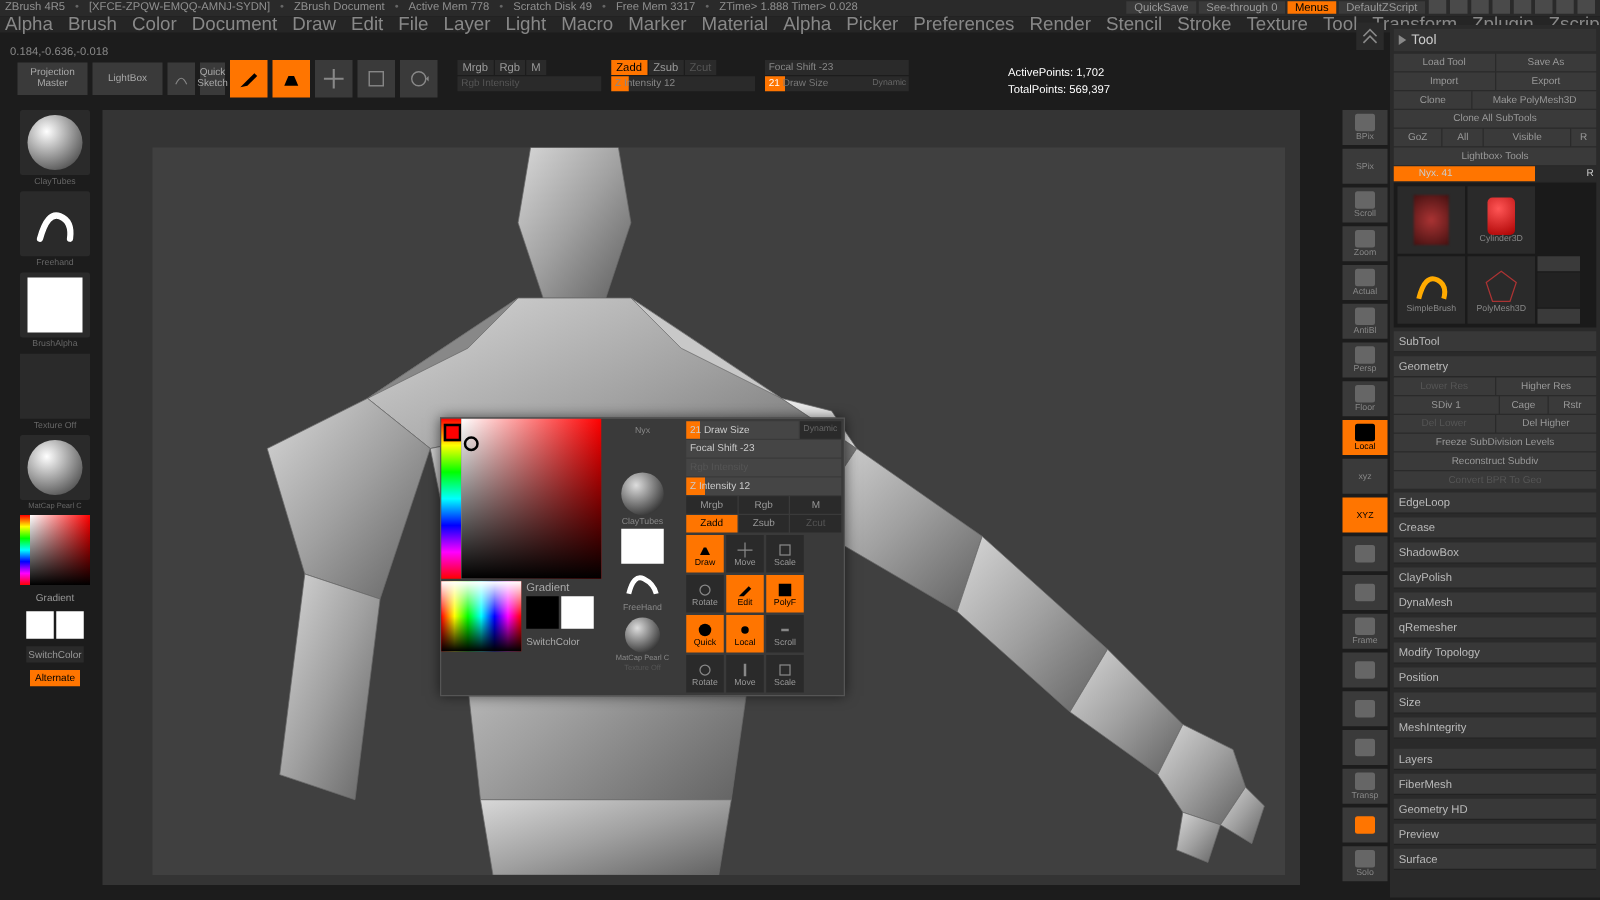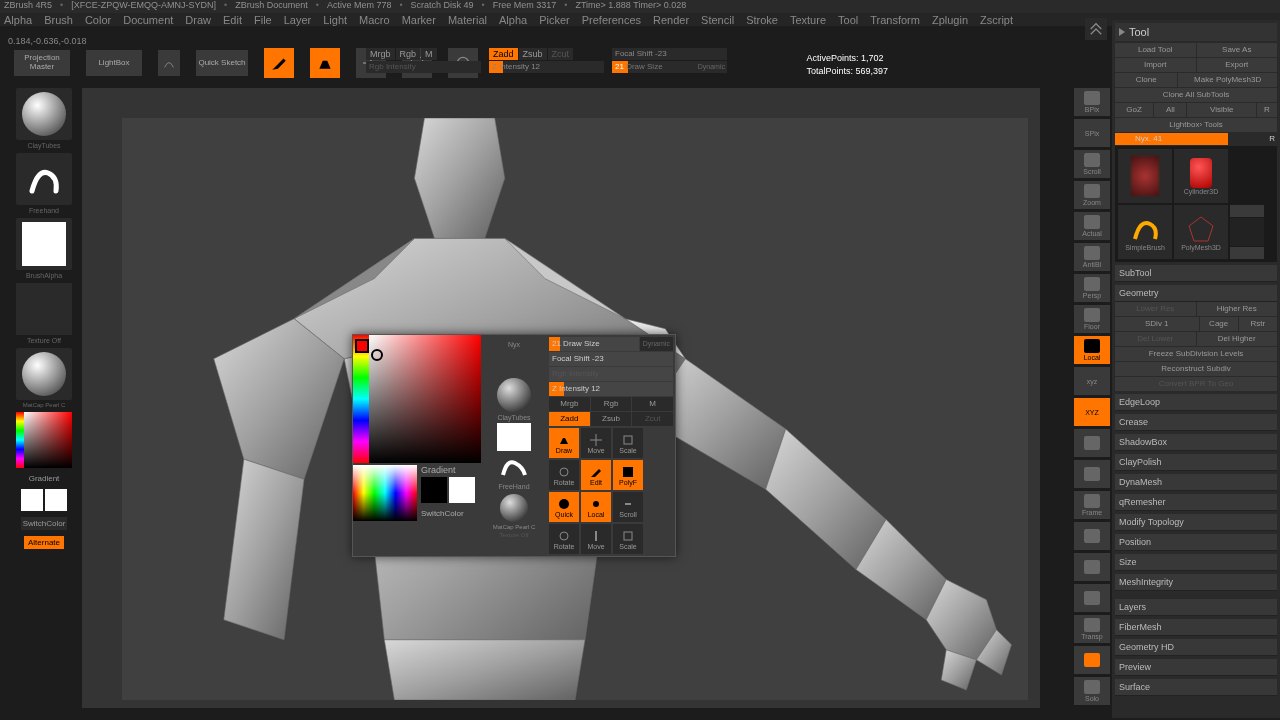--- a/index.html
+++ b/index.html
@@ -7,28 +7,28 @@
 
 
 .titlebar { height: 13px; background: #2a2a2a; display: flex; align-items: flex-start; padding: 0 4px; font-size: 9px; color: #909090; }
 .titlebar .sep { margin: 0 8px; color: #666; }
 .titlebar .right { margin-left: auto; display: flex; gap: 2px; align-items: center; }
 .titlebar .btn { background: #3a3a3a; padding: 0 6px; font-size: 9px; color: #999; }
 .titlebar .btn.orange { background: #ff7500; color: #000; }
 .titlebar .wbtn { width: 14px; height: 11px; background: #4a4a4a; margin-left: 1px; }
 
 
-.menubar { height: 13px; background: #252525; display: flex; align-items: center; padding: 0 4px; font-size: 11px; }
+.menubar { height: 13px; background: #252525; display: flex; align-items: center; padding: 0 4px; font-size: 15px; }
 .menubar span { margin-right: 12px; color: #888; cursor: pointer; }
 
 
 .coords { position: absolute; top: 36px; left: 8px; font-size: 9px; color: #888; }
 
 
-.toptoolbar { position: absolute; top: 48px; left: 14px; display: flex; align-items: center; gap: 16px; }
+.toptoolbar { position: absolute; top: 48px; left: 14px; display: flex; align-items: center; gap: 4px; }
 .toptoolbar .btn2 { width: 56px; height: 26px; background: #3a3a3a; display: flex; align-items: center; justify-content: center; font-size: 8px; color: #aaa; text-align: center; line-height: 1.1; }
 .toptoolbar .iconbtn { width: 30px; height: 30px; background: #3a3a3a; display: flex; align-items: center; justify-content: center; }
 .toptoolbar .iconbtn.active { background: #ff7500; }
 .toptoolbar .iconbtn svg { width: 18px; height: 18px; }
 
 
 .topsliders { position: absolute; top: 48px; left: 366px; display: flex; gap: 8px; align-items: flex-start; }
 .slidergrp { display: flex; flex-direction: column; gap: 1px; }
 .sliderrow { display: flex; gap: 1px; font-size: 9px; height: 12px; }
 .sliderrow .label { padding: 0 4px; background: #2a2a2a; color: #999; height: 12px; line-height: 12px; }
@@ -128,20 +128,34 @@
   <span class="sep">•</span>
   <span>ZBrush Document</span>
   <span class="sep">•</span>
   <span>Active Mem 778</span>
   <span class="sep">•</span>
   <span>Scratch Disk 49</span>
   <span class="sep">•</span>
   <span>Free Mem 3317</span>
   <span class="sep">•</span>
   <span>ZTime&gt; 1.888 Timer&gt; 0.028</span>
+  <div class="right">
+    <span class="btn">QuickSave</span>
+    <span class="btn">See-through   0</span>
+    <span class="btn orange">Menus</span>
+    <span class="btn">DefaultZScript</span>
+    <div class="wbtn"></div>
+    <div class="wbtn"></div>
+    <div class="wbtn"></div>
+    <div class="wbtn"></div>
+    <div class="wbtn"></div>
+    <div class="wbtn"></div>
+    <div class="wbtn"></div>
+    <div class="wbtn"></div>
+  </div>
 </div>
 
 <div class="menubar">
   <span>Alpha</span>
   <span>Brush</span>
   <span>Color</span>
   <span>Document</span>
   <span>Draw</span>
   <span>Edit</span>
   <span>File</span>
@@ -172,21 +186,21 @@
 </div>
 
 <div class="toptoolbar">
   <div class="btn2">Projection Master</div>
   <div class="btn2">LightBox</div>
   <div style="width:22px;height:26px;background:#3a3a3a;display:flex;align-items:center;justify-content:center">
       <svg width="14" height="14" viewBox="0 0 16 16">
         <path d="M3 13 Q8 2 13 13" stroke="#888" fill="none"></path>
       </svg>
     </div>
-  <div class="btn2" style="width:52px">Quick Sketch</div>
+  <div class="btn2" style="width:20px">Quick Sketch</div>
   <div class="iconbtn active">
       <svg viewBox="0 0 16 16">
         <path d="M2 14 L5 11 L12 4 L14 6 L7 13 L2 14" fill="#000"></path>
       </svg>
     </div>
   <div class="iconbtn active">
       <svg viewBox="0 0 16 16">
         <path d="M3 13 L6 6 L10 6 L13 13 Z" fill="#000"></path>
       </svg>
     </div>

